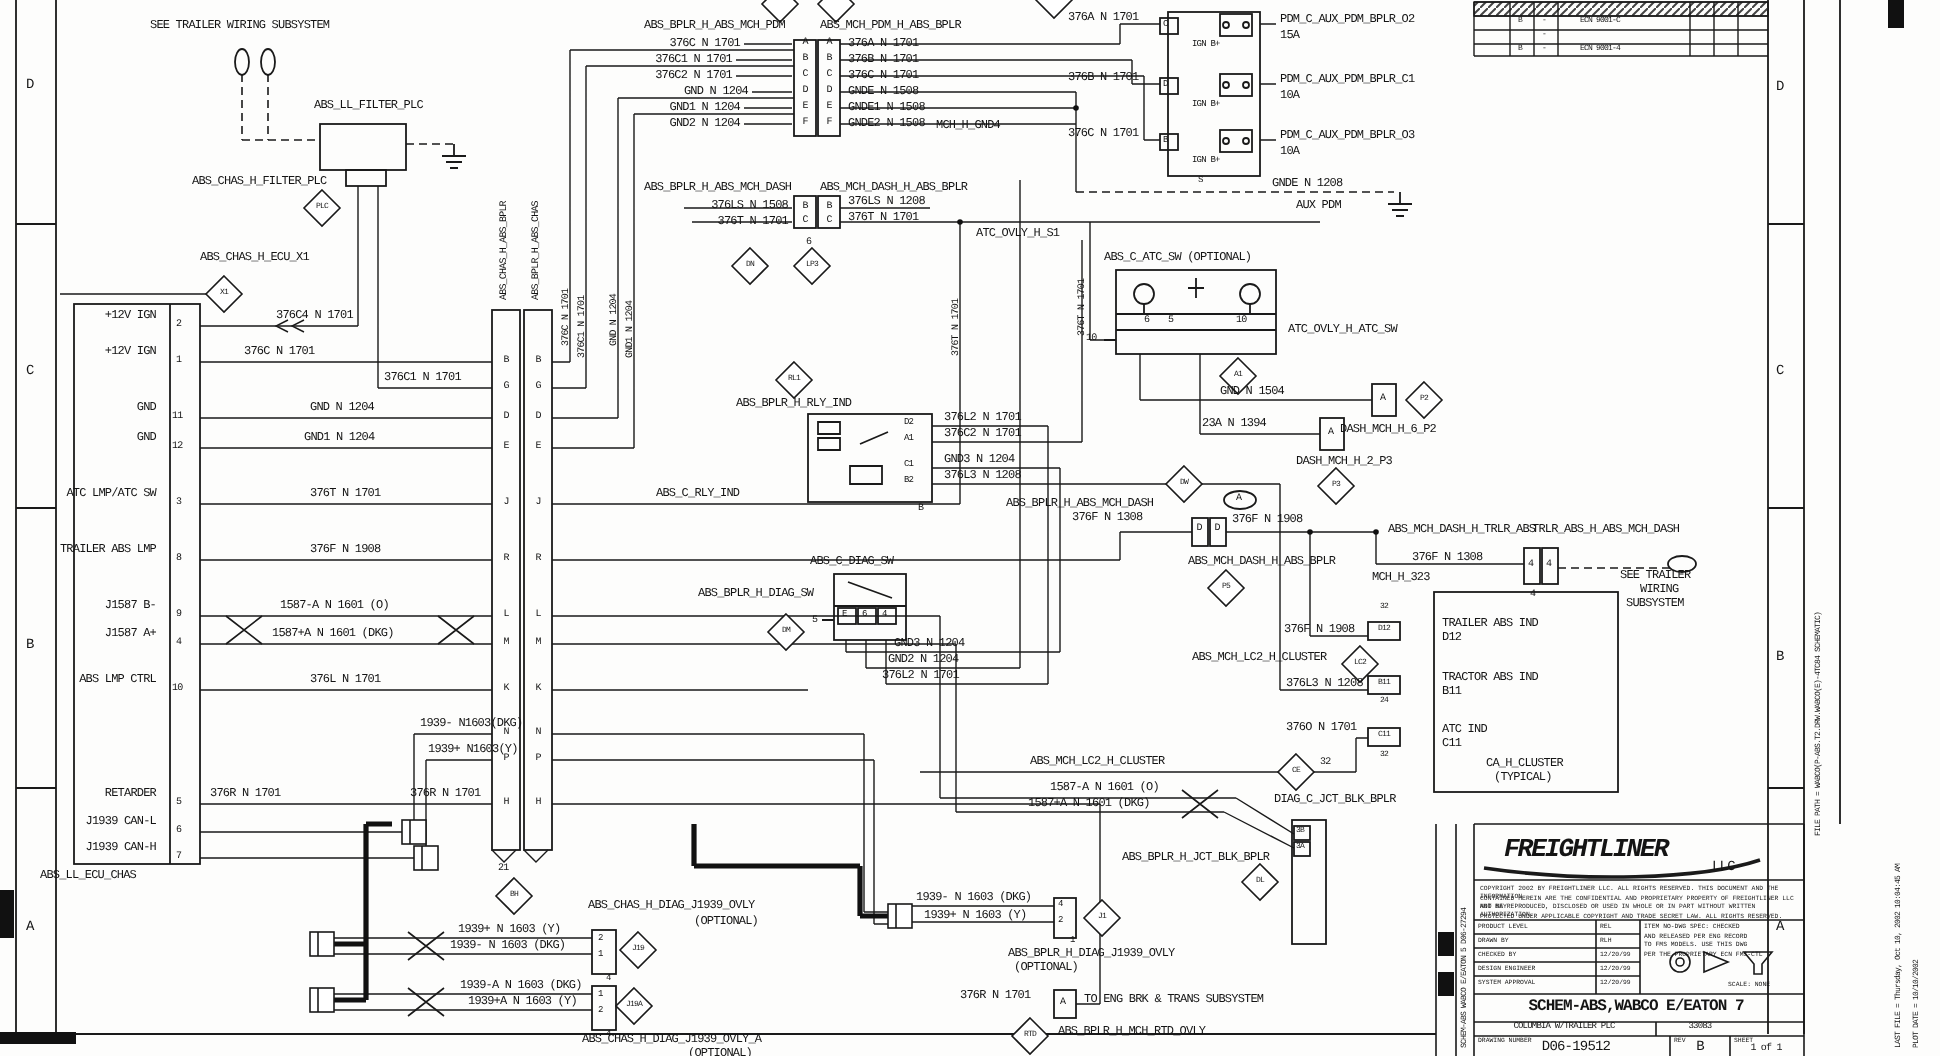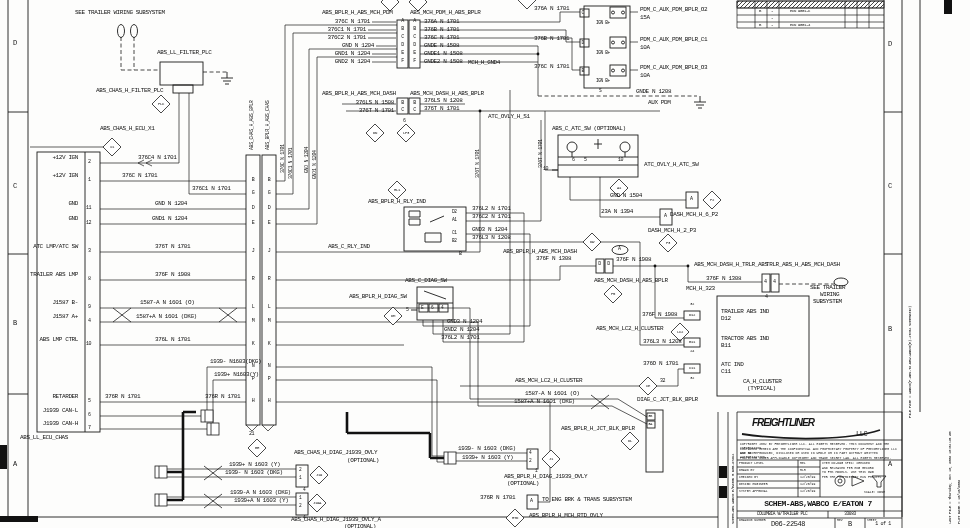--- a/index.html
+++ b/index.html
@@ -9,22 +9,22 @@
   .lbl{position:absolute;font-size:6px;line-height:6px;white-space:nowrap;letter-spacing:-.4px}
   .s5{font-size:5px;line-height:5px}
   .s45{font-size:4.5px;line-height:4.5px}
   .s4{font-size:4px;line-height:4px}
   .s3{font-size:3.2px;line-height:3.6px;letter-spacing:0}
   .s7{font-size:7px;line-height:7px}
   .ra{text-align:right}
   .ctr{text-align:center}
   .rot{transform:rotate(-90deg);transform-origin:0 0}
   .w58{width:58px}.w56{width:56px}.w20{width:20px}.w12{width:12px}.w9{width:9px}.w14{width:14px}
-  .logo{position:absolute;font-size:10px;font-style:italic;font-weight:bold;letter-spacing:-1px;
-        font-family:Liberation Sans, sans-serif}
+  .logo{position:absolute;font-size:13px;font-style:italic;font-weight:bold;letter-spacing:-1px;
+        font-family:Liberation Mono, monospace}
   .ttl{position:absolute;font-size:8px;font-weight:bold;letter-spacing:-.5px}
   .legal{position:absolute;font-size:3.2px;line-height:4.4px;letter-spacing:0;width:160px;color:#222}
 </style>
 </head>
 <body>
 
 <div id="page">
 
 <svg width="970" height="528">
   <defs>
@@ -513,17 +513,17 @@
 <span class="lbl s3" style="left:822px;top:466.5px">AND RELEASED PER ENG RECORD</span>
 <span class="lbl s3" style="left:822px;top:471px">TO FMS MODELS. USE THIS DWG</span>
 <span class="lbl s3" style="left:822px;top:475.5px">PER THE PROPRIETARY ECN FMS-CTL</span>
 <span class="lbl s3" style="left:864px;top:491px">SCALE: NONE</span>
 <span class="ttl ctr" style="left:737px;top:499px;width:162px">SCHEM-ABS,WABCO E/EATON 7</span>
 <span class="lbl s45 ctr" style="left:739px;top:512px;width:86px">COLUMBIA W/TRAILER PLC</span>
 <span class="lbl s45 ctr" style="left:830px;top:512px;width:40px">33083</span>
 <span class="lbl s3" style="left:739px;top:518.5px">DRAWING NUMBER</span>
 <span class="lbl s3" style="left:837px;top:518.5px">REV</span>
 <span class="lbl s3" style="left:867px;top:518.5px">SHEET</span>
-<span class="lbl s7 ctr" style="left:748px;top:521px;width:80px">D06-22548</span>
+<span class="lbl s7 ctr" style="left:748px;top:521px;width:80px">D06-19512</span>
 <span class="lbl s7 ctr" style="left:840px;top:521px;width:20px">B</span>
 <span class="lbl s5 ctr" style="left:866px;top:522px;width:34px">1 of 1</span>
 
 </div>
 
 </body></html>

